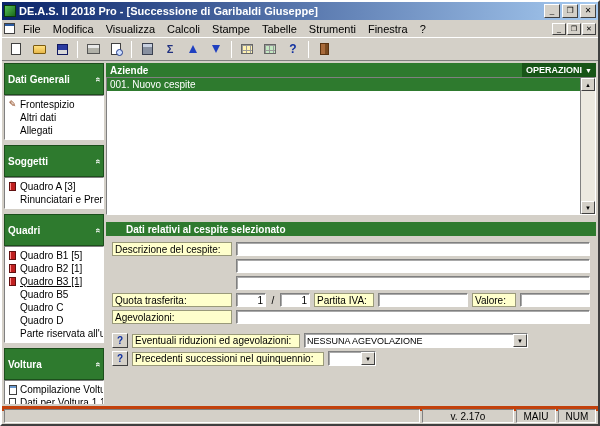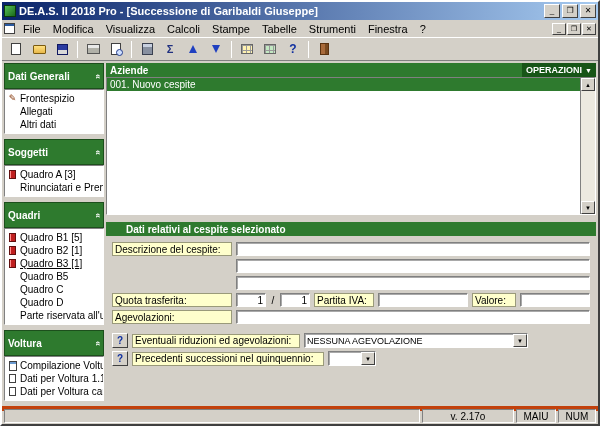--- a/index.html
+++ b/index.html
@@ -51,21 +51,21 @@
                background-size:4px 5px; }
   .i-help { color:#1030a0; font-weight:bold; font-size:12px; line-height:1; }
   .i-exit { width:9px; height:12px; background:#a86a3a; border:1px solid #5a3210; box-shadow:inset -3px 0 0 #7a4a20; }
 
   
   .main { flex:1; display:flex; gap:2px; padding:2px; min-height:0; }
 
   
   .sidebar { width:100px; flex:0 0 100px; display:flex; flex-direction:column; overflow:hidden; }
   .section { margin-bottom:5px; }
-  .section-header { height:26px; background:#2E7A2E; border:1px solid #1c4f1c; color:#fff;
+  .section-header { height:32px; background:#2E7A2E; border:1px solid #1c4f1c; color:#fff;
                     font-size:10px; font-weight:bold; display:flex; align-items:center; padding:0 3px; cursor:default; }
   .chev { margin-left:auto; display:inline-block; transform:rotate(90deg); font-size:9px; line-height:1; }
   .section-items { background:#fff; border:1px solid; border-color:#808080 #fff #fff #808080; padding:2px 0; }
   .sitem { height:13px; display:flex; align-items:center; gap:3px; padding:0 2px 0 3px; font-size:10px; cursor:pointer; white-space:nowrap; overflow:hidden; }
   .sitem .ic { width:9px; flex:0 0 9px; display:flex; align-items:center; justify-content:center; }
   .sitem.active .lbl { text-decoration:underline; }
   .si-pencil { font-size:9px; color:#803000; line-height:1; }
   .si-red { width:7px; height:9px; background:#c02020; border:1px solid #601010; box-shadow:inset 1px 0 0 #ff9090; }
   .si-form { width:8px; height:10px; background:#fff; border:1px solid #404040; box-shadow:inset 0 2px 0 #6a9ad0; }
   .si-doc { width:7px; height:9px; background:#fff; border:1px solid #404040; }
@@ -216,25 +216,25 @@
         </div>
         <div class="section-items">
           <div class="sitem">
               <span class="ic">
                 <span class="si-pencil">✎</span>
               </span>
               <span class="lbl">Frontespizio</span>
             </div>
           <div class="sitem">
               <span class="ic"></span>
+              <span class="lbl">Altri dati</span>
+            </div>
+          <div class="sitem">
+              <span class="ic"></span>
               <span class="lbl">Allegati</span>
-            </div>
-          <div class="sitem">
-              <span class="ic"></span>
-              <span class="lbl">Altri dati</span>
             </div>
         </div>
       </div>
 
       <div class="section">
         <div class="section-header">
           <span>Soggetti</span>
           <span class="chev">«</span>
         </div>
         <div class="section-items">

